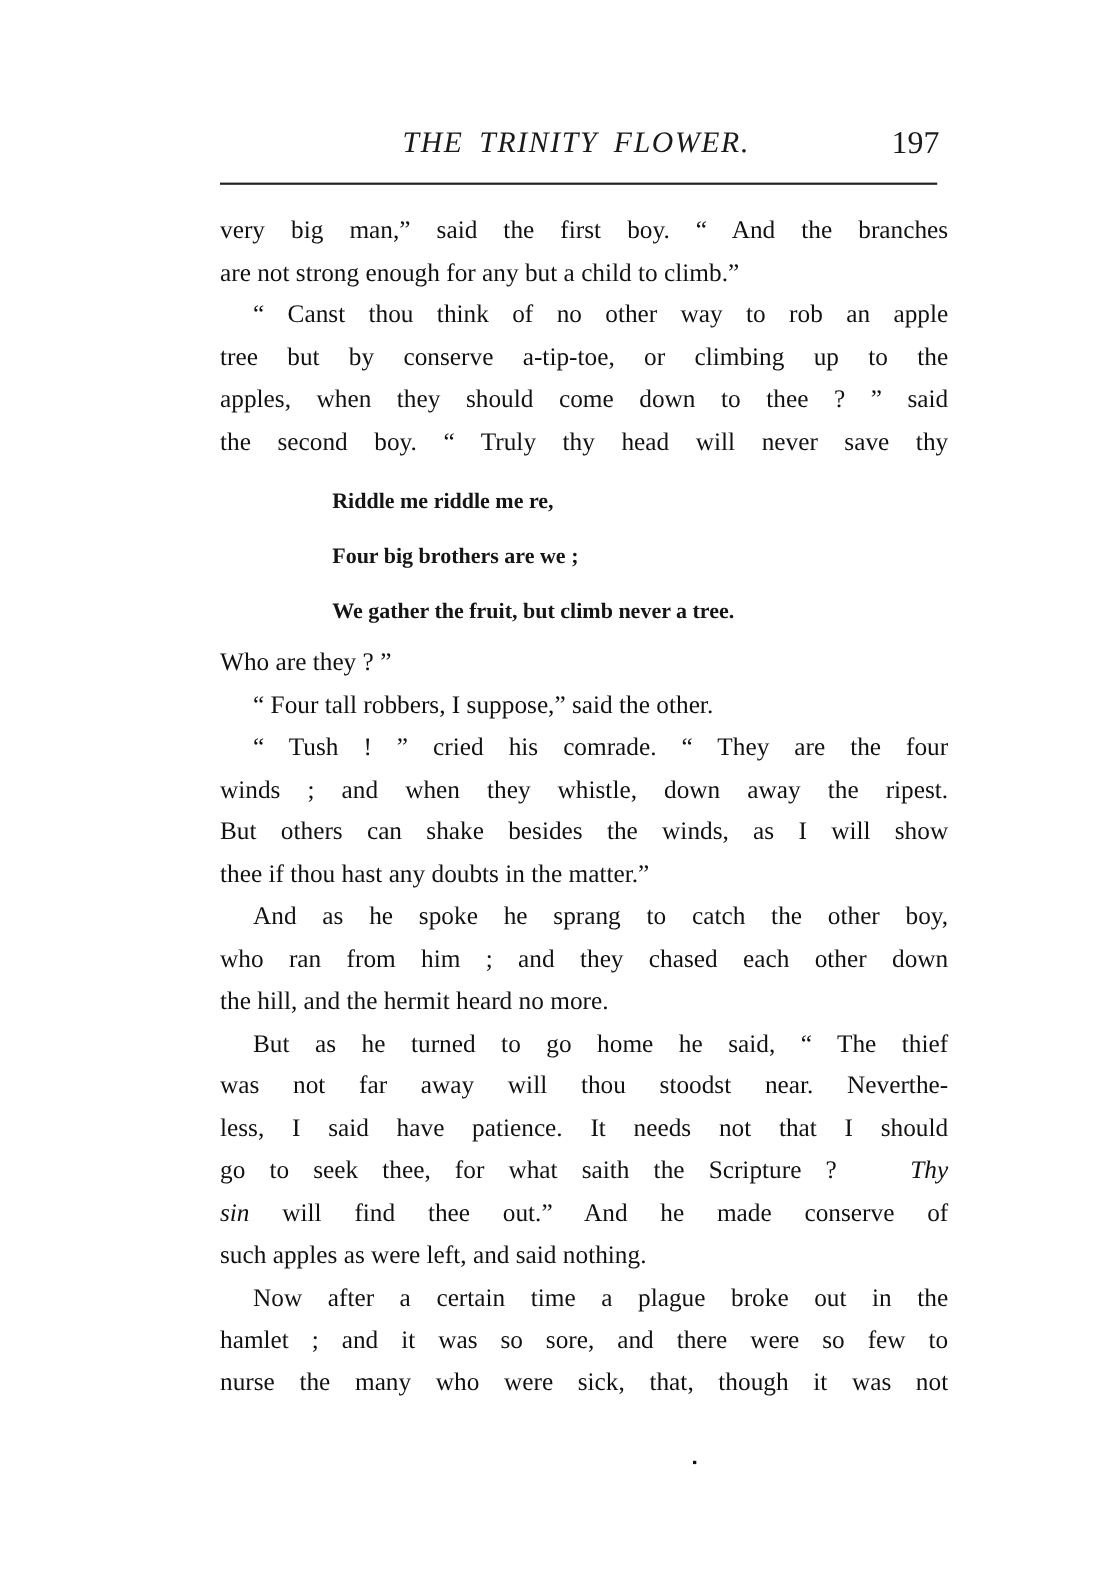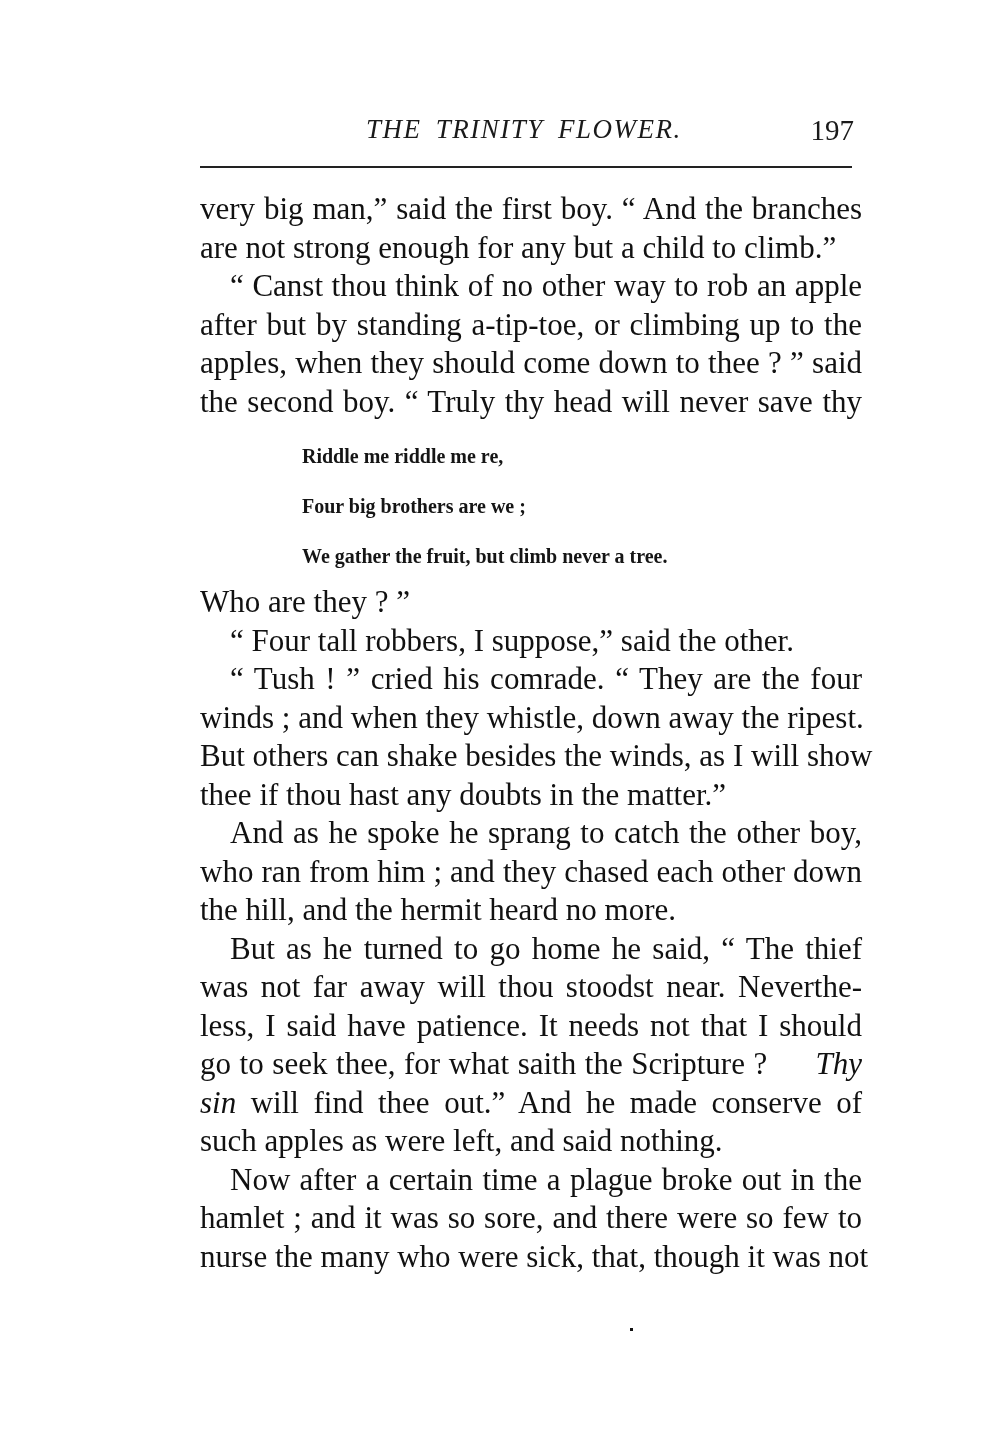--- a/index.html
+++ b/index.html
@@ -56,21 +56,21 @@
     .body-text {
       position: absolute;
       left: 200px;
       top: 190px;
       width: 662px;
     }
     .line {
       display: block;
       height: 38.5px;
       line-height: 38.5px;
-      font-size: 31px;
+      font-size: 23px;
       white-space: nowrap;
       text-align: justify;
       text-align-last: justify;
     }
     .line.last {
       text-align-last: left;
     }
     .line.indent {
       padding-left: 30px;
     }
@@ -110,21 +110,21 @@
   <div class="running-head">
     <span class="running-title">THE TRINITY FLOWER.</span>
     <span class="page-number">197</span>
   </div>
   <div class="head-rule"></div>
 
   <div class="body-text">
     <span class="line">very big man,” said the first boy. “ And the branches</span>
     <span class="line last">are not strong enough for any but a child to climb.”</span>
     <span class="line indent">“ Canst thou think of no other way to rob an apple</span>
-    <span class="line">after but by standing a-tip-toe, or climbing up to the</span>
+    <span class="line">tree but by conserve a-tip-toe, or climbing up to the</span>
     <span class="line">apples, when they should come down to thee ? ” said</span>
     <span class="line">the second boy. “ Truly thy head will never save thy</span>
 
     <div class="verse">
       <span class="verse-line">Riddle me riddle me re,</span>
       <span class="verse-line">Four big brothers are we ;</span>
       <span class="verse-line">We gather the fruit, but climb never a tree.</span>
     </div>
 
     <span class="line last">Who are they ? ”</span>

